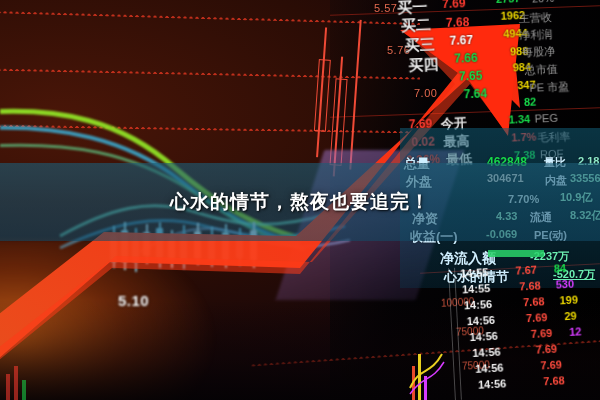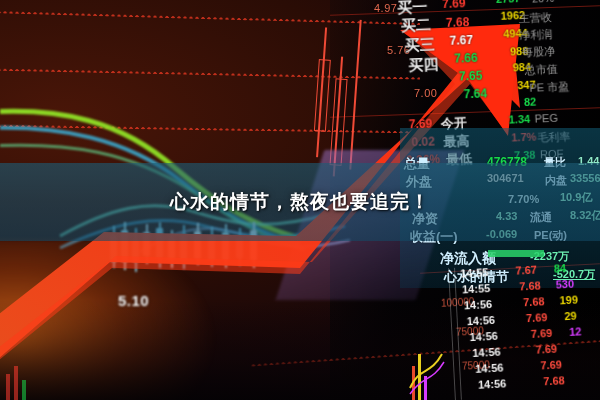--- a/index.html
+++ b/index.html
@@ -217,21 +217,21 @@
         <stop offset="0%" stop-color="#e8521e"></stop>
         <stop offset="50%" stop-color="#fb3a17"></stop>
         <stop offset="100%" stop-color="#ff2a0d"></stop>
       </linearGradient>
     </defs>
     <polygon points="-40,392 110,262 300,268 470,58 520,108 512,30 432,36 470,76 296,236 104,232 -60,360" fill="url(#argrad)" opacity=".97"></polygon>
     <polygon points="-40,392 112,268 300,274 455,84 408,34 520,26 506,132 470,84 312,262 116,256 -48,384" fill="#ff3b17" opacity=".55"></polygon>
     <polygon points="400,30 520,24 508,136 470,82" fill="#ff2a0d"></polygon>
   </svg>
 
-  <div class="axlabel" style="left:374px;top:2px;">4.97</div>
+  <div class="axlabel" style="left:374px;top:2px;">5.57</div>
   <div class="axlabel" style="left:387px;top:44px;">5.76</div>
   <div class="axlabel" style="left:414px;top:87px;">7.00</div>
   <div class="axlabel" style="left:118px;top:292px;color:#ffffff;font-size:15px;font-weight:bold;filter:blur(1px);">5.10</div>
 
   <div class="volax" style="left:441px;top:297px;">100000</div>
   <div class="volax" style="left:456px;top:326px;">75000</div>
   <div class="volax" style="left:462px;top:360px;">75000</div>
 
   <div class="panel">
 
@@ -274,23 +274,23 @@
 
     <div class="pcell red" style="left:8px;top:154px;font-size:12px;">0.26%</div>
     <div class="pcell lbl" style="left:48px;top:153px;font-size:13px;">最低</div>
     <div class="pcell grn" style="left:116px;top:154px;">7.38</div>
     <div class="pcell gry" style="left:142px;top:154px;">ROE</div>
   </div>
 
   <div class="tealblock"></div>
 
   <div class="tcell tlbl" style="left:404px;top:155px;font-size:13px;">总量</div>
-  <div class="tcell tval" style="left:487px;top:155px;font-size:12px;color:#17d94a;">476778</div>
+  <div class="tcell tval" style="left:487px;top:155px;font-size:12px;color:#17d94a;">462848</div>
   <div class="tcell tlbl" style="left:544px;top:155px;">量比</div>
-  <div class="tcell tval" style="left:578px;top:155px;">1.44</div>
+  <div class="tcell tval" style="left:578px;top:155px;">2.18</div>
 
   <div class="tcell tlbl" style="left:406px;top:173px;font-size:13px;">外盘</div>
   <div class="tcell tval" style="left:487px;top:172px;color:#c9d6d6;">304671</div>
   <div class="tcell tlbl" style="left:545px;top:173px;">内盘</div>
   <div class="tcell tval" style="left:570px;top:172px;">335565</div>
 
   <div class="tcell tval" style="left:508px;top:193px;color:#bfe0e8;">7.70%</div>
   <div class="tcell tval" style="left:560px;top:190px;">10.9亿</div>
 
   <div class="tcell tlbl" style="left:412px;top:210px;font-size:13px;">净资</div>

